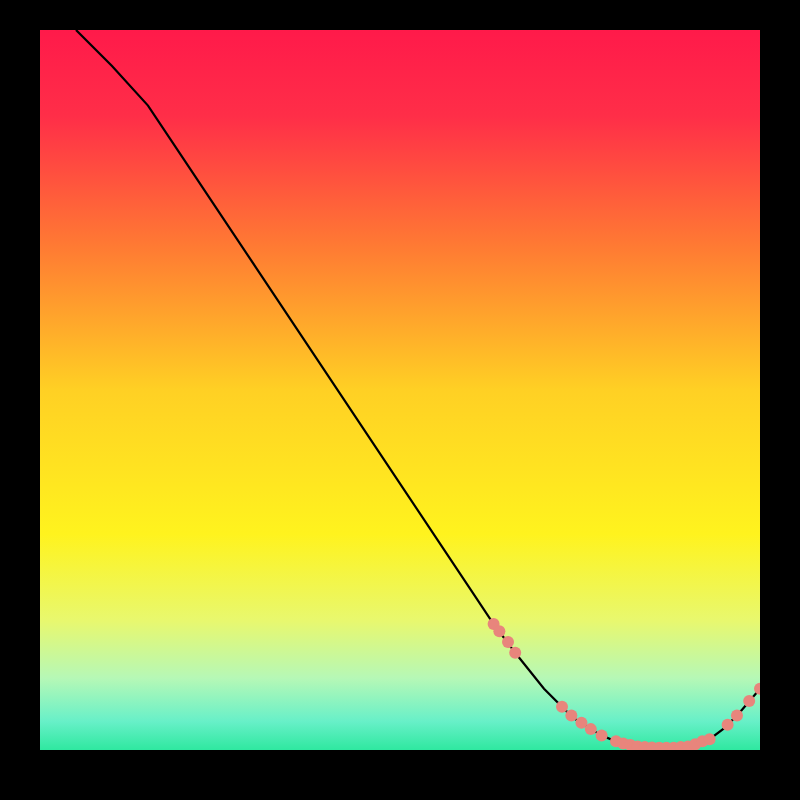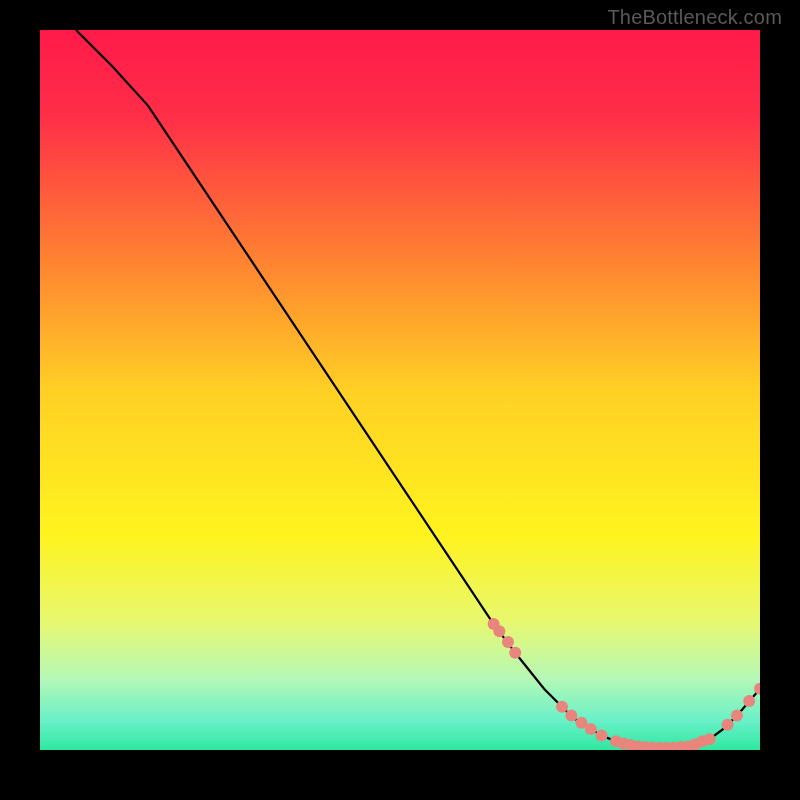--- a/index.html
+++ b/index.html
@@ -45,21 +45,20 @@
     color: #9a4b45;
     font-size: 8px;
     font-weight: bold;
     letter-spacing: -0.3px;
   }
 </style>
 </head>
 <body>
 
 <div class="container">
-  <div class="watermark">TheBottleneck.com</div>
 
   <div class="plot-area">
     <svg class="plot-svg" viewBox="0 0 720 720" preserveAspectRatio="none">
       <defs>
         <linearGradient id="bg-grad" x1="0" y1="0" x2="0" y2="1">
             <stop offset="0%" stop-color="#ff1a4a"></stop>
             <stop offset="12%" stop-color="#ff2e48"></stop>
             <stop offset="30%" stop-color="#ff7a33"></stop>
             <stop offset="50%" stop-color="#ffd024"></stop>
             <stop offset="70%" stop-color="#fff31e"></stop>

